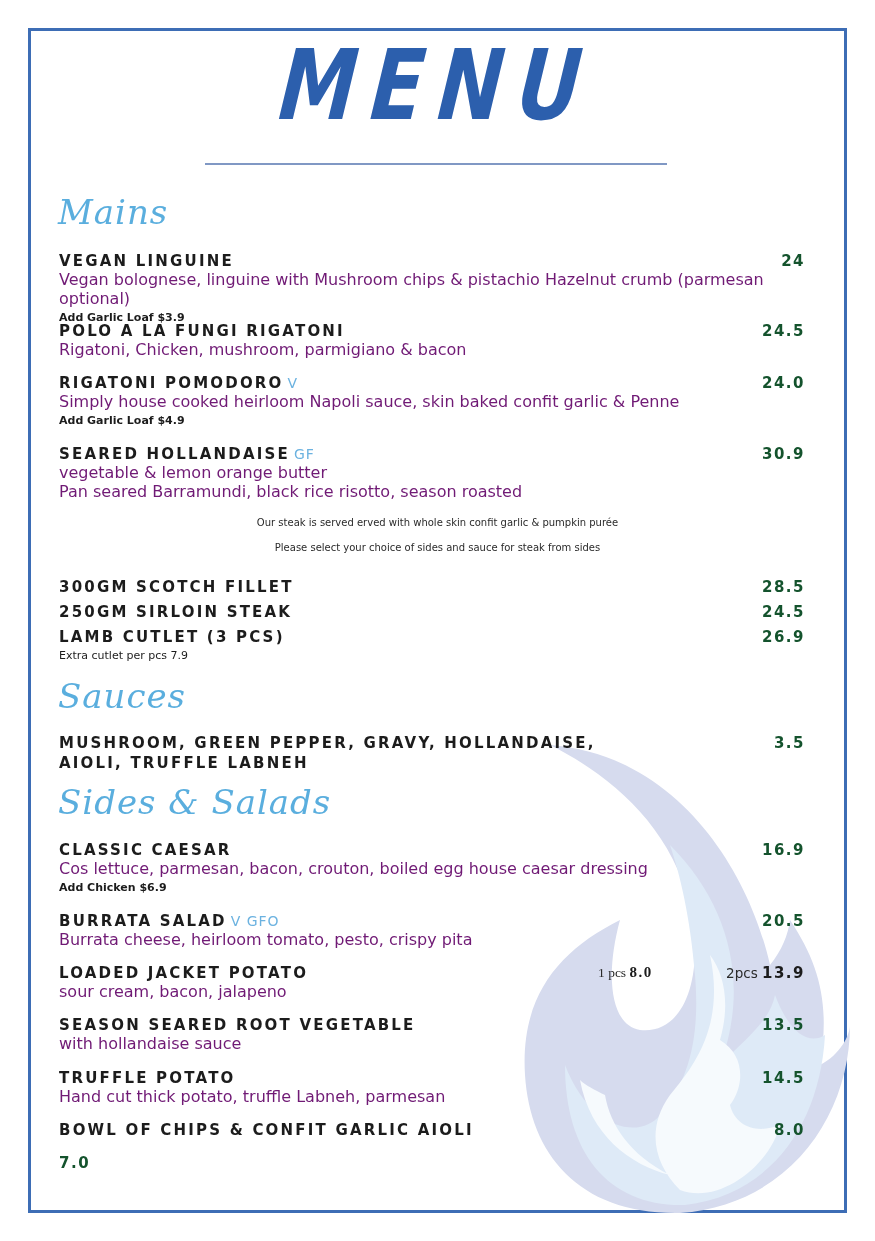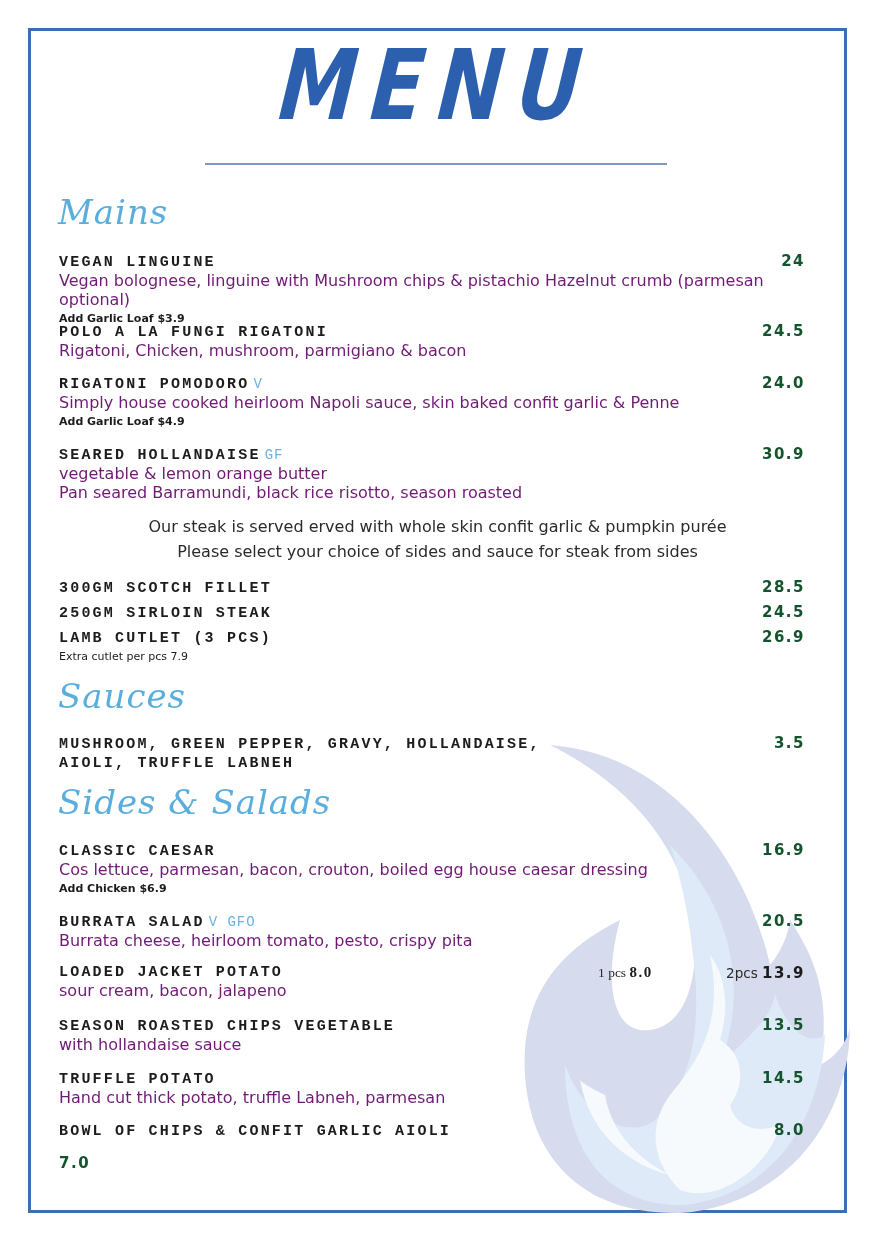--- a/index.html
+++ b/index.html
@@ -10,26 +10,26 @@
   .flame { position: absolute; left: 520px; top: 735px; width: 330px; height: 480px; z-index: 0; }
   .title { position: absolute; left: 0; right: 0; top: 40px; text-align: center; z-index: 1; }
   .title-text { display: inline-block; font-family: "DejaVu Sans", sans-serif; font-weight: bold;
                 font-size: 78px; letter-spacing: 14px; color: #2c5fad; transform: scaleY(1.25) skewX(-6deg);
                 font-style: italic; }
   .rule { position: absolute; left: 205px; width: 462px; top: 163px; height: 2px; background: #8098c4; }
   .script { position: absolute; left: 58px; font-family: "DejaVu Serif", serif; font-style: italic;
             color: #5aaede; font-size: 34px; z-index: 1; letter-spacing: 1px; }
   .item { position: absolute; left: 59px; right: 70px; z-index: 1; }
   .item-row { display: flex; justify-content: space-between; align-items: baseline; }
-  .name { font-weight: bold; font-size: 15px; letter-spacing: 2.2px; color: #1c1c1c; font-family: Liberation Mono, monospace; }
+  .name { font-weight: bold; font-size: 15px; letter-spacing: 2.2px; color: #1c1c1c; }
   .tag { color: #6bb2e0; font-weight: normal; font-size: 14px; letter-spacing: 1px; margin-left: 4px; }
   .price { font-weight: bold; font-size: 15px; letter-spacing: 1.5px; color: #14532d; }
   .desc { font-size: 16px; color: #701a75; line-height: 19px; }
   .extra { font-size: 11px; font-weight: bold; color: #1c1c1c; line-height: 19px; }
-  .note { position: absolute; left: 0; right: 0; text-align: center; font-size: 16px; color: #2a2a2a; z-index: 1; }
+  .note { position: absolute; left: 0; right: 0; text-align: center; font-size: 10px; color: #2a2a2a; z-index: 1; }
   .opt { position: absolute; font-size: 13.5px; color: #2a2a2a; }
   .opt b { font-size: 15px; letter-spacing: 1.5px; color: #1c1c1c; }
 </style>
 </head>
 <body>
 
 <div class="frame"></div>
 
 <svg class="flame" viewBox="0 0 330 480">
   <path d="M30 10 C160 20 230 140 250 230 C262 215 268 200 270 185 C300 230 310 270 300 330 C320 320 330 300 330 290 C330 380 270 470 160 478 C60 480 10 420 5 340 C0 260 40 215 100 185 C85 240 90 290 120 295 C165 300 185 240 170 170 C150 90 90 40 30 10 Z" fill="#d6dbee"></path>
@@ -135,21 +135,21 @@
       <span class="name">LOADED JACKET POTATO</span>
       <span></span>
     </div>
   <div class="desc">sour cream, bacon, jalapeno</div>
   <span class="opt" style="left:539px;top:0;font-family:Liberation Serif, serif;"><span>1 pcs</span> <b>8.0</b></span>
   <span class="opt" style="right:0;top:0;"><span>2pcs</span> <b>13.9</b></span>
 </div>
 
 <div class="item" style="top:1016px;">
   <div class="item-row">
-      <span class="name">SEASON ROASTED CHIPS VEGETABLE</span>
+      <span class="name">SEASON SEARED ROOT VEGETABLE</span>
       <span class="price">13.5</span>
     </div>
   <div class="desc">with hollandaise sauce</div>
 </div>
 
 <div class="item" style="top:1069px;">
   <div class="item-row">
       <span class="name">TRUFFLE POTATO</span>
       <span class="price">14.5</span>
     </div>

